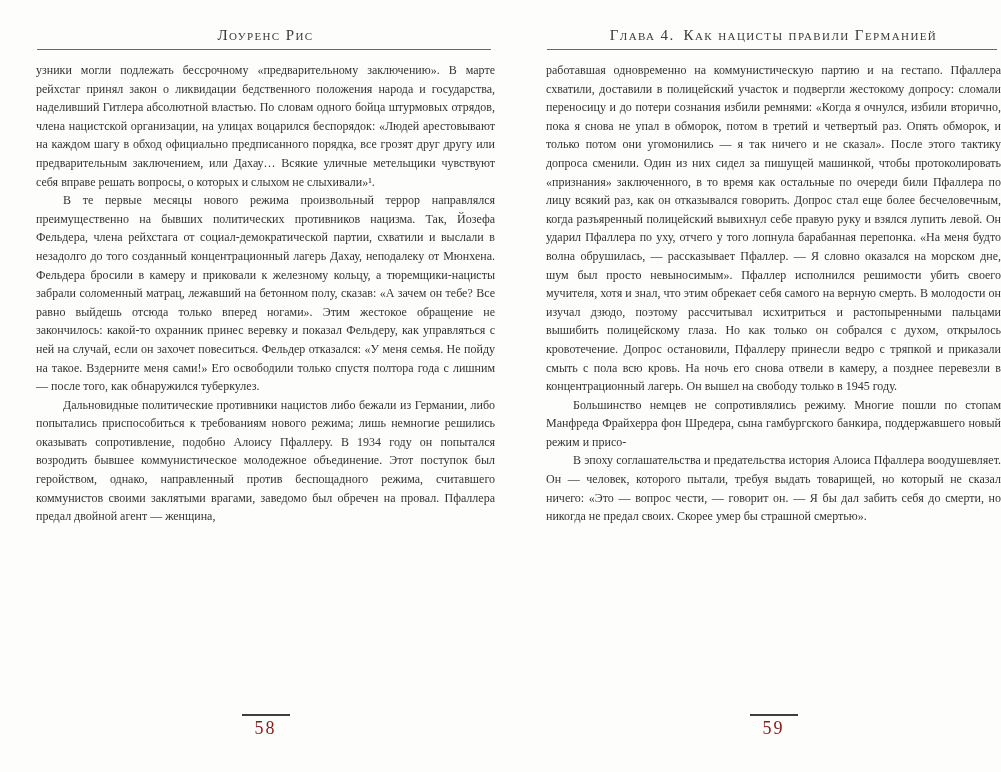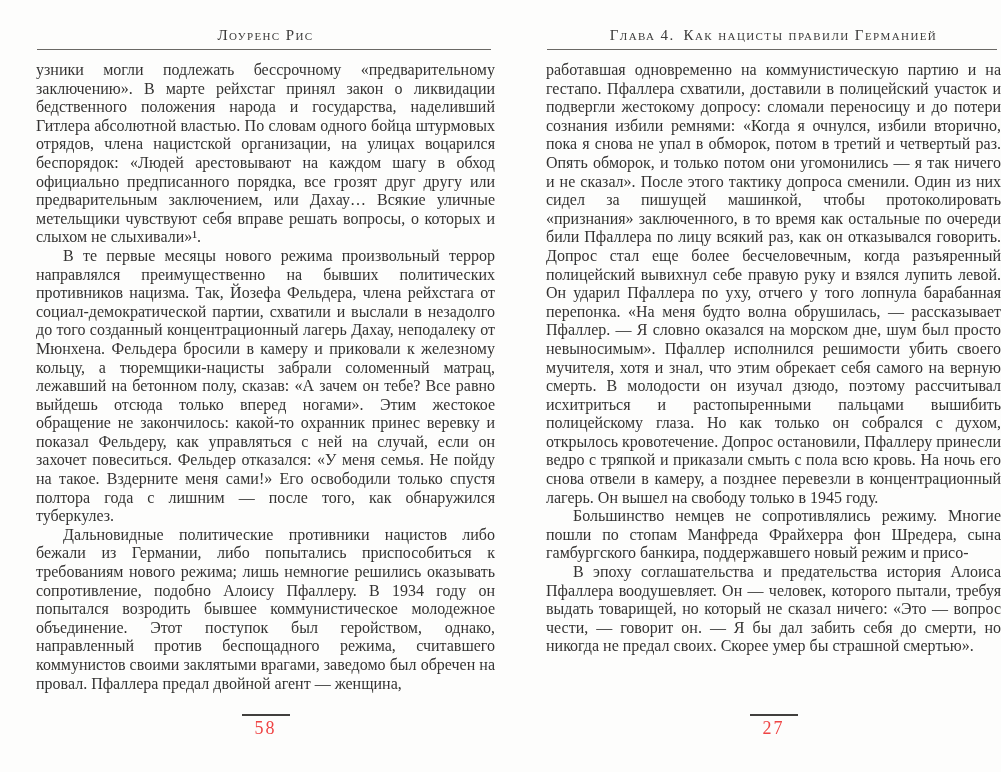--- a/index.html
+++ b/index.html
@@ -44,21 +44,21 @@
     border-top: 1px solid #6a6865;
   }
 
   .page-body {
     position: absolute;
     top: 61px;
     left: 0;
     right: 0;
     height: 633px;
     overflow: hidden;
-    font-size: 16px;
+    font-size: 12px;
     line-height: 18.6px;
     text-align: justify;
     color: #343332;
   }
   .page-body p {
     margin: 0;
     padding: 0;
   }
   .page-body p.indent {
     text-indent: 27px;
@@ -73,21 +73,21 @@
   }
   .footer-rule {
     width: 48px;
     height: 0;
     border-top: 2px solid #413f3d;
     margin: 0 auto 2px auto;
   }
   .page-number {
     font-size: 18px;
     letter-spacing: 2px;
-    color: #ef4444;
+    color: #7f1d1d;
     font-feature-settings: "onum";
   }
 </style>
 </head>
 <body>
 
 <section class="page" id="left-page">
   <div class="running-header">Лоуренс Рис</div>
   <div class="header-rule"></div>
 
@@ -108,15 +108,15 @@
   <div class="header-rule"></div>
 
   <div class="page-body">
     <p>работавшая одновременно на коммунистическую партию и на гестапо. Пфаллера схватили, доставили в полицейский участок и подвергли жестокому допросу: сломали переносицу и до потери сознания избили ремнями: «Когда я очнулся, избили вторично, пока я снова не упал в обморок, потом в третий и четвертый раз. Опять обморок, и только потом они угомонились — я так ничего и не сказал». После этого тактику допроса сменили. Один из них сидел за пишущей машинкой, чтобы протоколировать «признания» заключенного, в то время как остальные по очереди били Пфаллера по лицу всякий раз, как он отказывался говорить. Допрос стал еще более бесчеловечным, когда разъяренный полицейский вывихнул себе правую руку и взялся лупить левой. Он ударил Пфаллера по уху, отчего у того лопнула барабанная перепонка. «На меня будто волна обрушилась, — рассказывает Пфаллер. — Я словно оказался на морском дне, шум был просто невыносимым». Пфаллер исполнился решимости убить своего мучителя, хотя и знал, что этим обрекает себя самого на верную смерть. В молодости он изучал дзюдо, поэтому рассчитывал исхитриться и растопыренными пальцами вышибить полицейскому глаза. Но как только он собрался с духом, открылось кровотечение. Допрос остановили, Пфаллеру принесли ведро с тряпкой и приказали смыть с пола всю кровь. На ночь его снова отвели в камеру, а позднее перевезли в концентрационный лагерь. Он вышел на свободу только в 1945 году.</p>
     <p class="indent">Большинство немцев не сопротивлялись режиму. Многие пошли по стопам Манфреда Фрайхерра фон Шредера, сына гамбургского банкира, поддержавшего новый режим и присо-</p>
     <p class="indent">В эпоху соглашательства и предательства история Алоиса Пфаллера воодушевляет. Он — человек, которого пытали, требуя выдать товарищей, но который не сказал ничего: «Это — вопрос чести, — говорит он. — Я бы дал забить себя до смерти, но никогда не предал своих. Скорее умер бы страшной смертью».</p>
   </div>
 
   <div class="page-footer">
     <div class="footer-rule"></div>
-    <div class="page-number">27</div>
+    <div class="page-number">59</div>
   </div>
 </section>
 
 </body></html>

